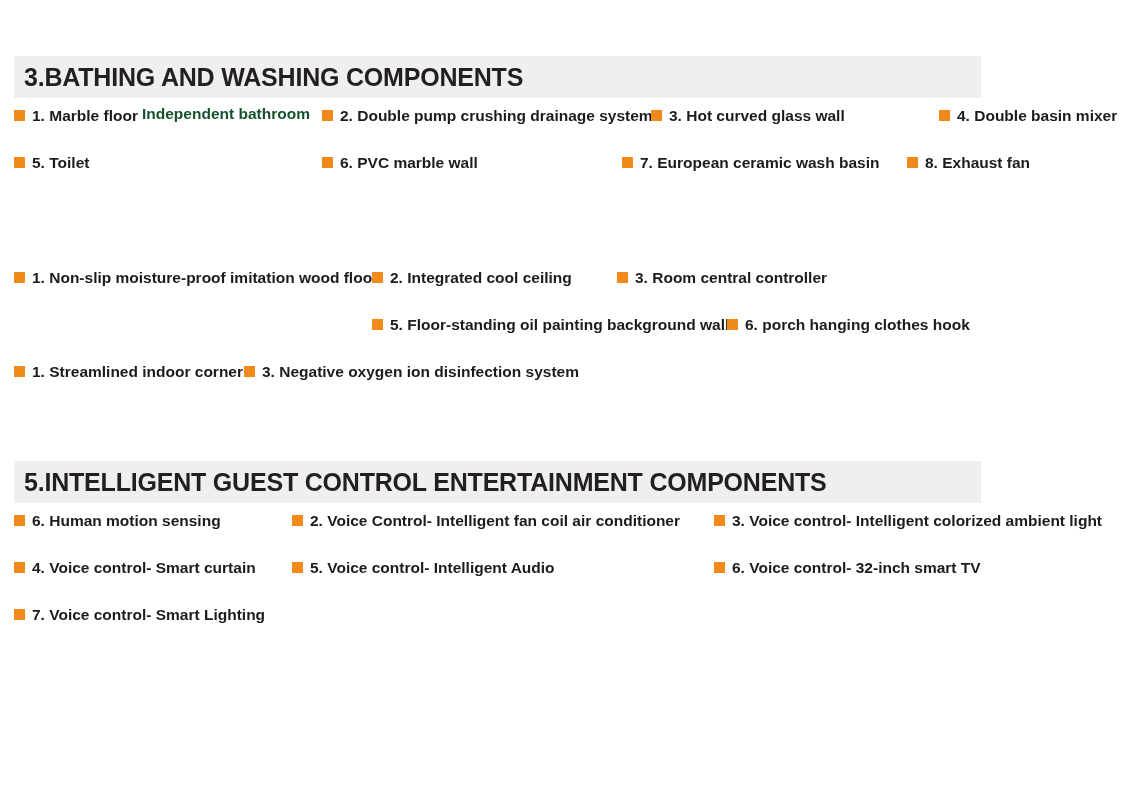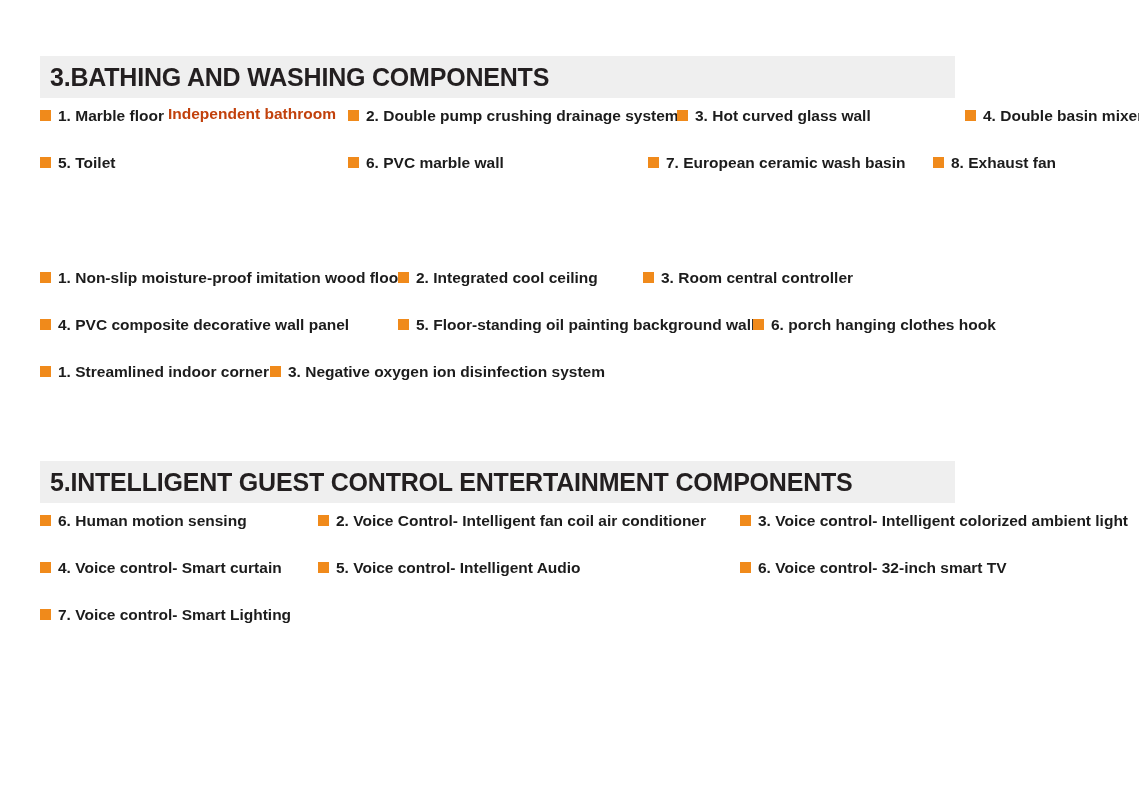--- a/index.html
+++ b/index.html
@@ -12,21 +12,21 @@
     background: #ffffff;
     font-family: "Liberation Sans", sans-serif;
     color: #1a1a1a;
     overflow: hidden;
   }
   .page {
     position: relative;
     width: 995px;
     height: 809px;
     box-sizing: border-box;
-    padding: 0 40px;
+    padding: 0 14px;
   }
   .section {
     margin: 0;
   }
   .section-header {
     background: #efefef;
     height: 42px;
     display: flex;
     align-items: center;
     padding-left: 10px;
@@ -66,21 +66,21 @@
   .item-label {
     font-size: 15.5px;
     font-weight: bold;
     color: #1c1c1c;
     line-height: 1;
   }
   .plain-label {
     position: absolute;
     font-size: 15.5px;
     font-weight: bold;
-    color: #c2410c;
+    color: #14532d;
     white-space: nowrap;
     top: 0;
     line-height: 11px;
     display: flex;
     align-items: center;
     height: 11px;
   }
   .spacer-1 { height: 58px; }
   .spacer-2 { height: 50px; }
   .top-pad { height: 56px; }
@@ -154,24 +154,20 @@
           <span class="bullet"></span>
           <span class="item-label">2. Integrated cool ceiling</span>
         </div>
         <div class="item" style="left:603px">
           <span class="bullet"></span>
           <span class="item-label">3. Room central controller</span>
         </div>
       </div>
 
       <div class="row">
-        <div class="item" style="left:0px">
-          <span class="bullet"></span>
-          <span class="item-label">4. PVC composite decorative wall panel</span>
-        </div>
         <div class="item" style="left:358px">
           <span class="bullet"></span>
           <span class="item-label">5. Floor-standing oil painting background wall</span>
         </div>
         <div class="item" style="left:713px">
           <span class="bullet"></span>
           <span class="item-label">6. porch hanging clothes hook</span>
         </div>
       </div>
 

